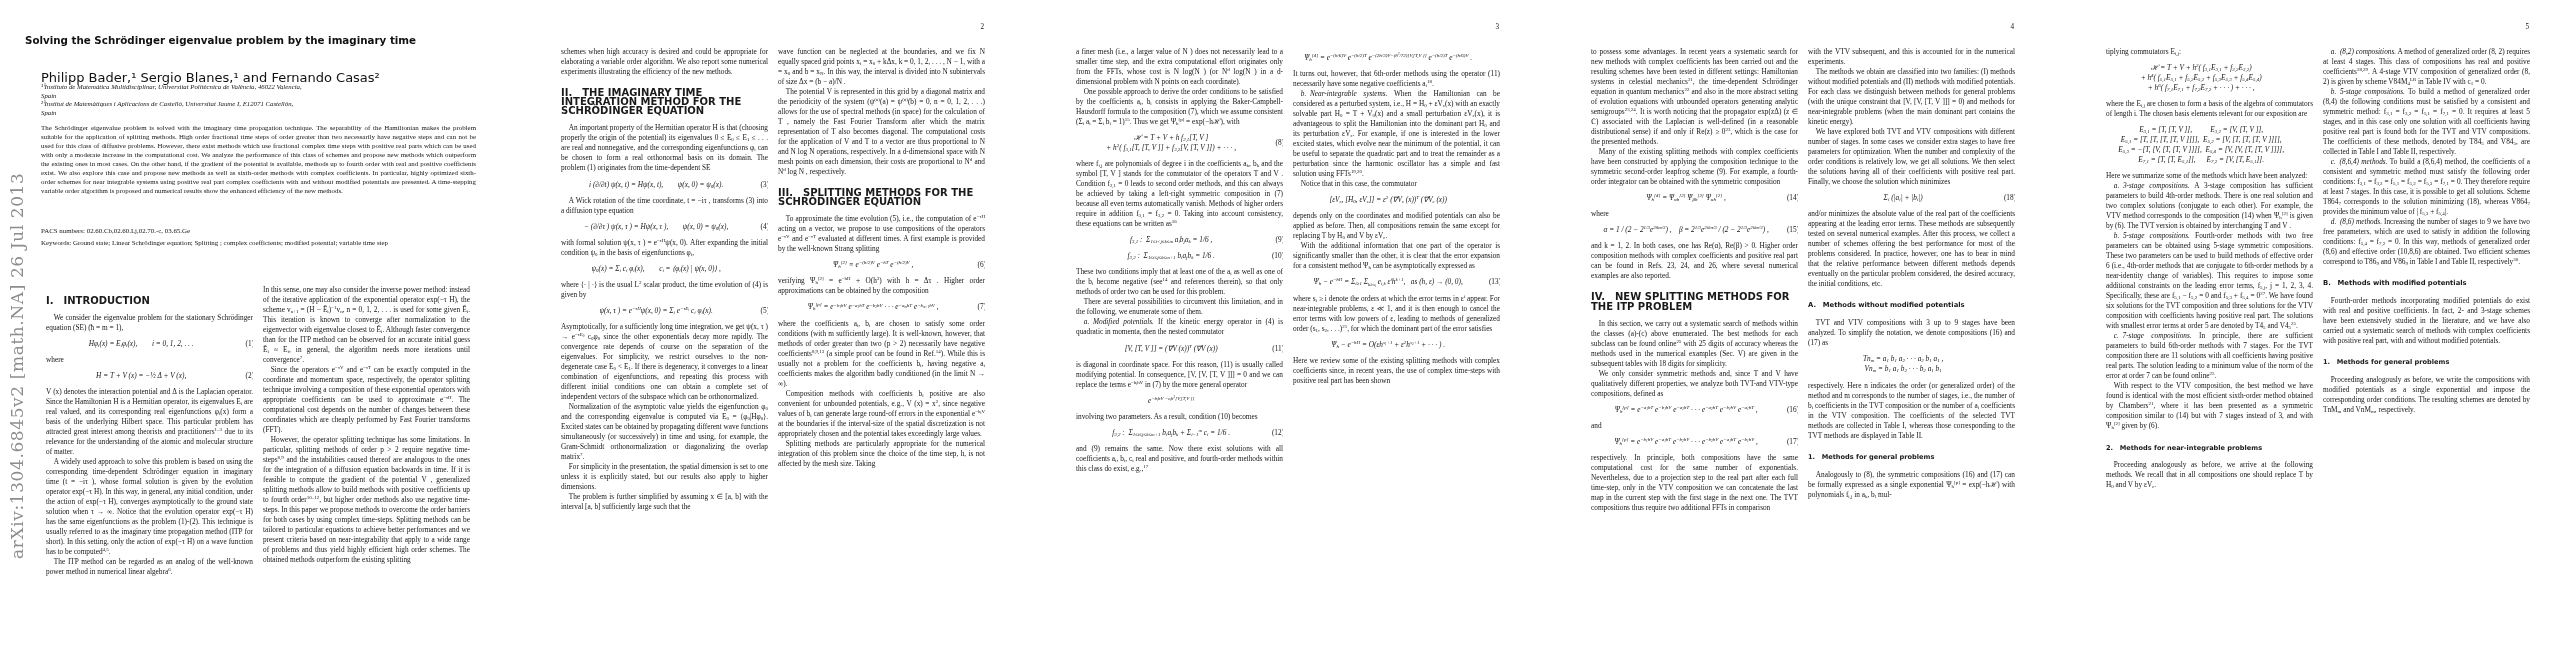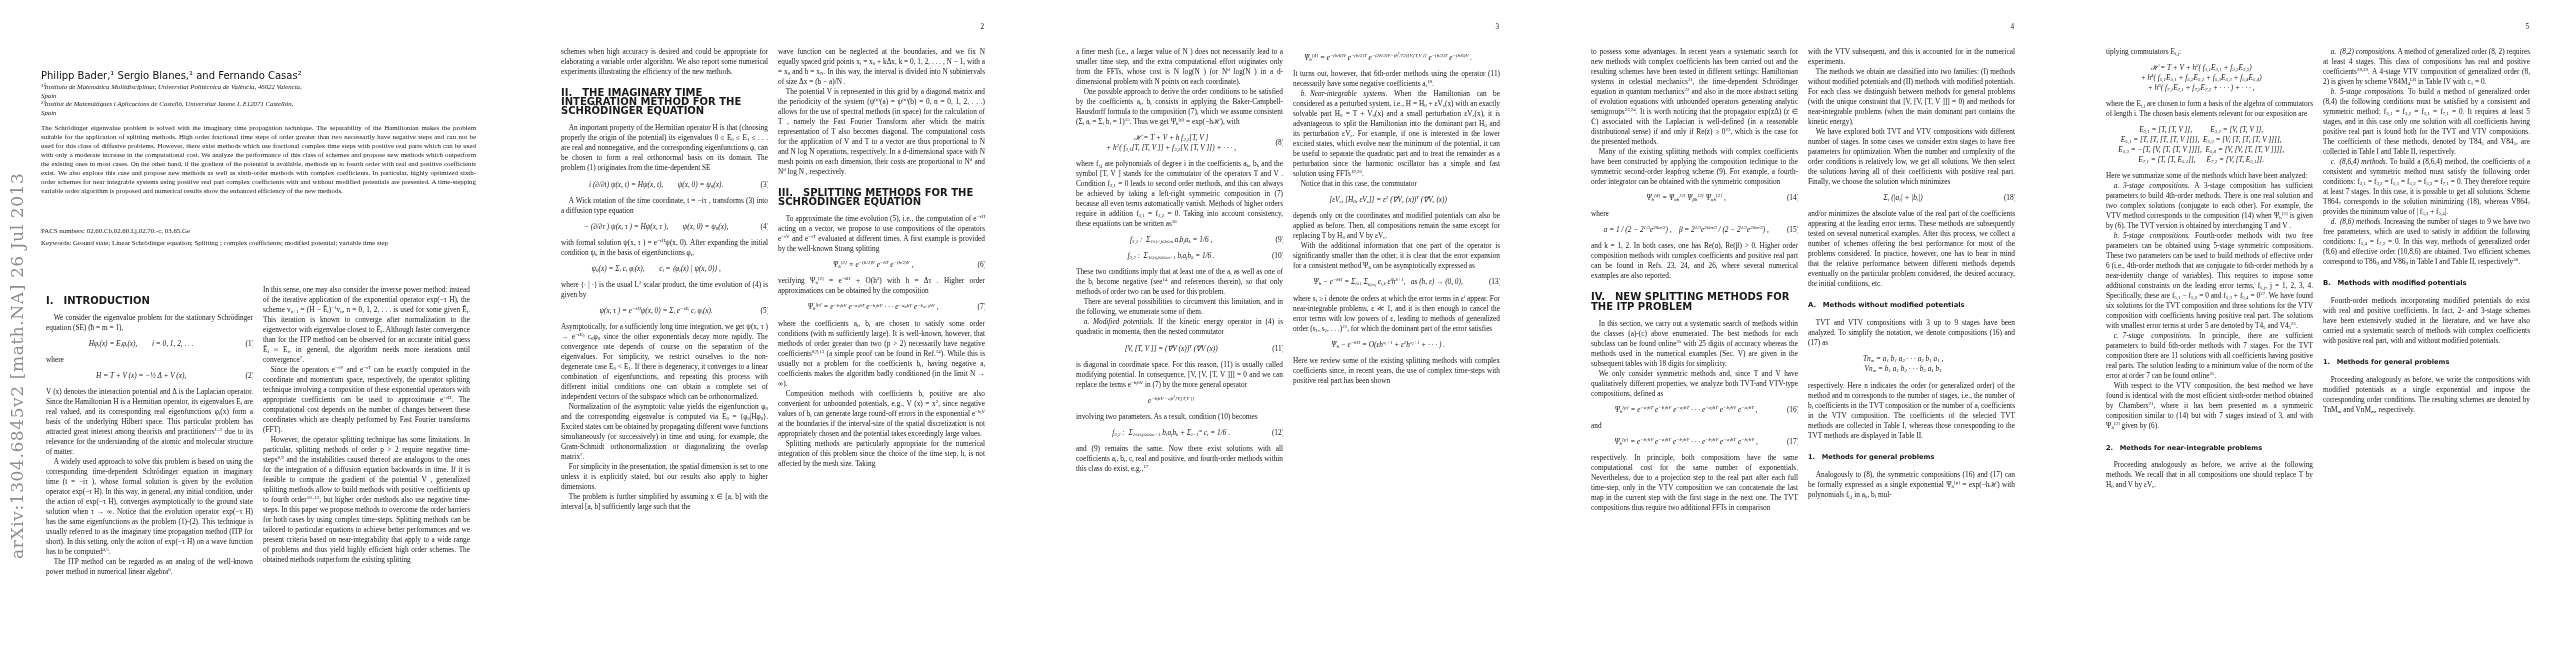--- a/index.html
+++ b/index.html
@@ -24,21 +24,21 @@
   sub,sup{font-size:0.68em;line-height:0;}
   sup{vertical-align:0.55em;}
   sub{vertical-align:-0.22em;}
   
   #page1-header{position:absolute;inset:0;}
   .arxiv{position:absolute;top:559px;left:6.7px;transform-origin:0 0;transform:rotate(-90deg);
          white-space:nowrap;font-family:"DejaVu Serif", serif;font-size:17px;color:#8d8d8d;letter-spacing:0.6px;}
   .title{position:absolute;left:25px;top:32px;width:472px;font-family:"DejaVu Sans", sans-serif;
          font-weight:bold;font-size:10.3px;line-height:16.7px;color:#111;}
   .title span{display:block;}
-  .authors{position:absolute;left:41px;top:70px;font-family:"DejaVu Sans", sans-serif;font-size:10px;color:#111;}
+  .authors{position:absolute;left:41px;top:70px;font-family:"DejaVu Sans", sans-serif;font-size:13px;color:#111;}
   .affil{position:absolute;left:41px;top:83px;font-style:italic;font-size:6.8px;line-height:8.7px;}
   .affil span{display:block;}
   .abstract{position:absolute;left:41px;top:123px;width:435px;font-size:6.9px;line-height:9px;text-align:justify;}
   .pacs{position:absolute;left:41px;top:227px;width:435px;font-size:6.9px;}
   .keywords{position:absolute;left:41px;top:238px;width:435px;font-size:6.9px;line-height:9px;text-align:justify;}
 </style>
 </head>
 <body>
 
 <div class="canvas">
@@ -55,20 +55,21 @@
           <p class="para">The ITP method can be regarded as an analog of the well-known power method in numerical linear algebra<sup>6</sup>.</p>
         </div>
         <div class="col c1 short">
           <p class="para noind">In this sense, one may also consider the inverse power method:  instead of the iterative application of the exponential operator exp(−τ H), the scheme v<sub>n+1</sub> = (H − Ẽ<sub>i</sub>)<sup>−1</sup>v<sub>n</sub>, n = 0, 1, 2, . . . is used for some given Ẽ<sub>i</sub>.  This iteration is known to converge after normalization to the eigenvector with eigenvalue closest to Ẽ<sub>i</sub>.  Although faster convergence than for the ITP method can be observed for an accurate initial guess Ẽ<sub>i</sub> ≈ E<sub>i</sub>, in general, the algorithm needs more iterations until convergence<sup>7</sup>.</p>
           <p class="para">Since the operators e<sup>−τV</sup> and e<sup>−τT</sup> can be exactly computed in the coordinate and momentum space, respectively, the operator splitting technique involving a composition of these exponential operators with appropriate coefficients can be used to approximate e<sup>−τH</sup>.  The computational cost depends on the number of changes between these coordinates which are cheaply performed by Fast Fourier transforms (FFT).</p>
           <p class="para">However, the operator splitting technique has some limitations.  In particular, splitting methods of order p &gt; 2 require negative time-steps<sup>8,9</sup> and the instabilities caused thereof are analogous to the ones for the integration of a diffusion equation backwards in time.  If it is feasible to compute the gradient of the potential V , generalized splitting methods allow to build methods with positive coefficients up to fourth order<sup>10–12</sup>, but higher order methods also use negative time-steps.  In this paper we propose methods to overcome the order barriers for both cases by using complex time-steps.  Splitting methods can be tailored to particular equations to achieve better performances and we present criteria based on near-integrability that apply to a wide range of problems and thus yield highly efficient high order schemes.  The obtained methods outperform the existing splitting</p>
         </div>
         <div id="page1-header">
   <div class="arxiv">arXiv:1304.6845v2  [math.NA]  26 Jul 2013</div>
   <div class="title">
+    <span>Solving the Schrödinger eigenvalue problem by the imaginary time</span>
   </div>
   <div class="authors">Philipp Bader,¹ Sergio Blanes,¹ and Fernando Casas²</div>
   <div class="affil">
     <span>¹⁾Instituto de Matemática Multidisciplinar, Universitat Politècnica de València, 46022 Valencia,</span>
     <span>Spain</span>
     <span>²⁾Institut de Matemàtiques i Aplicacions de Castelló, Universitat Jaume I, E12071 Castellón,</span>
     <span>Spain</span>
   </div>
   <div class="abstract">The Schrödinger eigenvalue problem is solved with the imaginary time propagation technique.  The separability of the Hamiltonian makes the problem suitable for the application of splitting methods.  High order fractional time steps of order greater than two necessarily have negative steps and can not be used for this class of diffusive problems.  However, there exist methods which use fractional complex time steps with positive real parts which can be used with only a moderate increase in the computational cost.  We analyze the performance of this class of schemes and propose new methods which outperform the existing ones in most cases.  On the other hand, if the gradient of the potential is available, methods up to fourth order with real and positive coefficients exist.  We also explore this case and propose new methods as well as sixth-order methods with complex coefficients.  In particular, highly optimized sixth-order schemes for near integrable systems using positive real part complex coefficients with and without modified potentials are presented.  A time-stepping variable order algorithm is proposed and numerical results show the enhanced efficiency of the new methods.</div>
   <div class="pacs">PACS numbers:   02.60.Cb,02.60.Lj,02.70.-c, 03.65.Ge</div>

